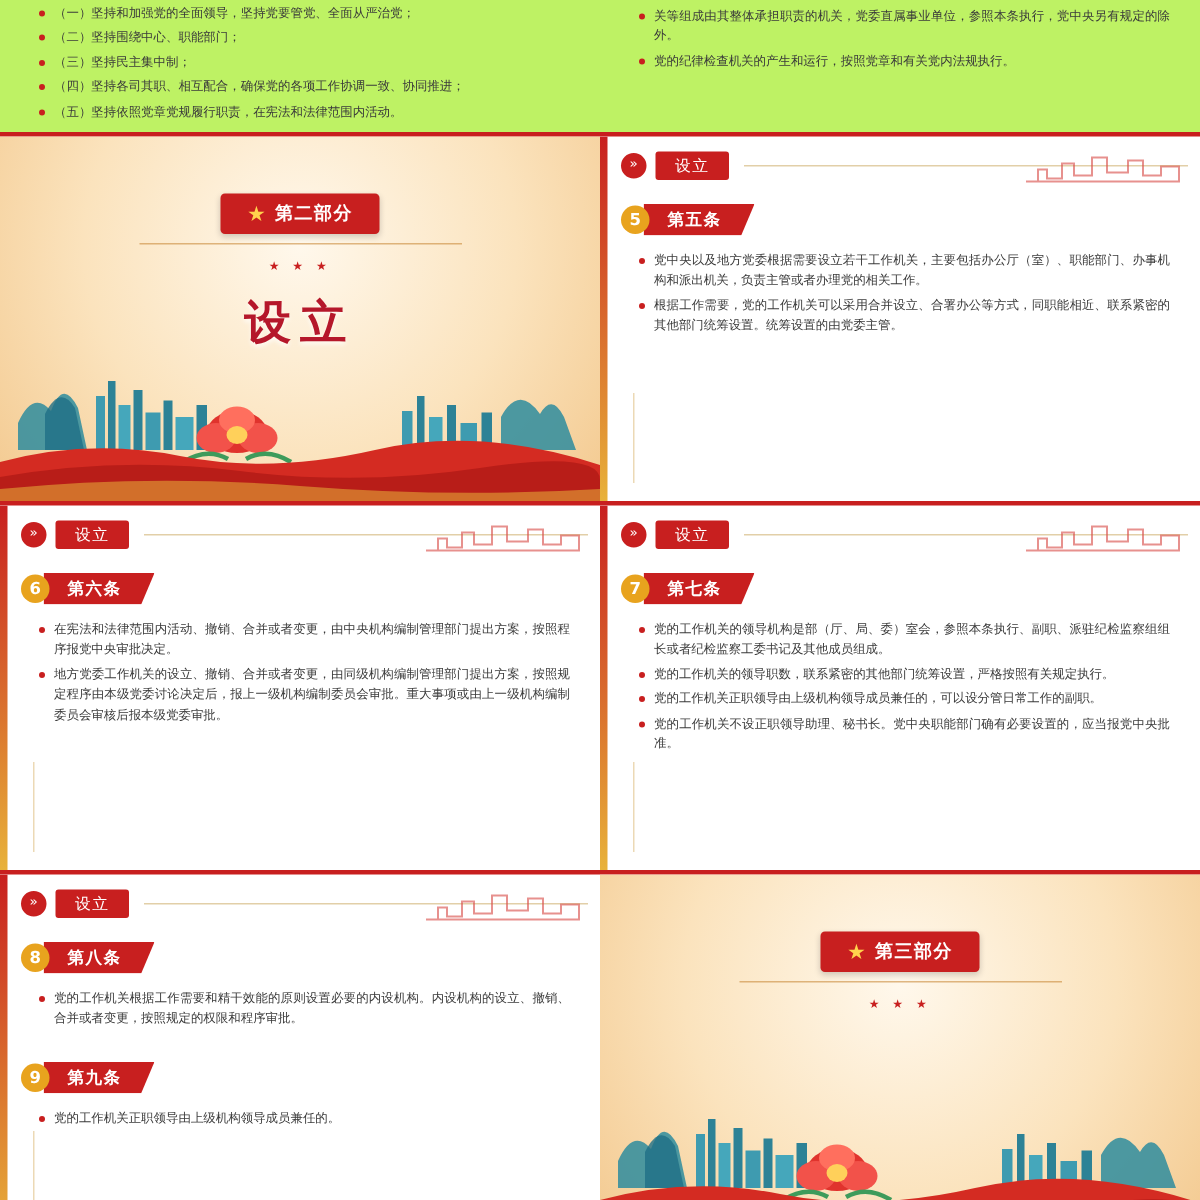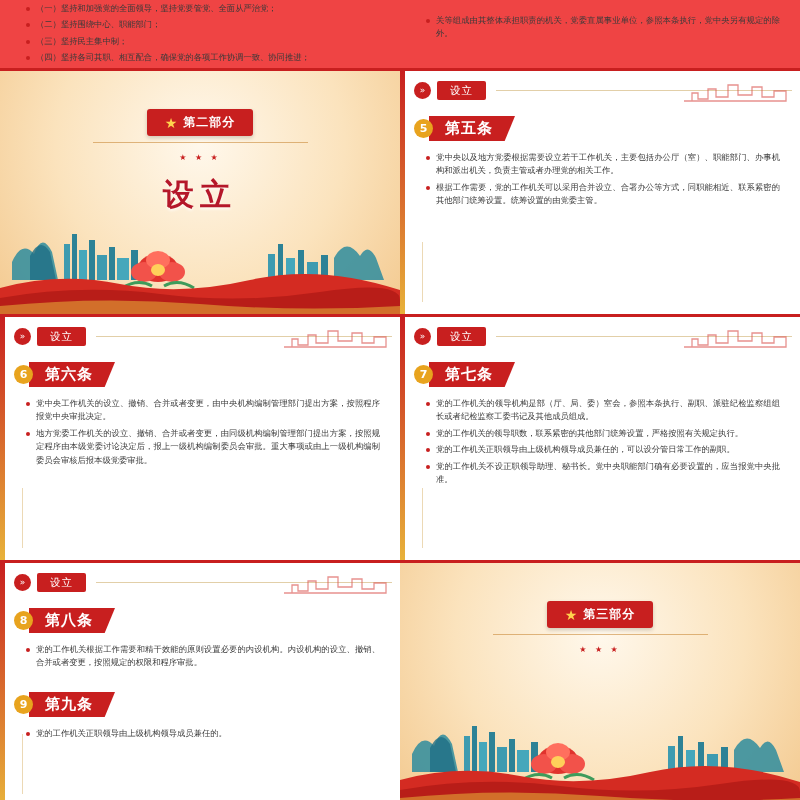--- a/index.html
+++ b/index.html
@@ -8,59 +8,60 @@
   .slide{position:relative;width:400px;height:246px;overflow:hidden;background:#fff;box-sizing:border-box;border-top:3px solid #c81f1f;}
   
   .hdr{display:flex;align-items:center;gap:6px;padding:10px 0 0 14px;}
   .hdr-chev{width:17px;height:17px;border-radius:50%;background:#c81f1f;color:#fff;font-size:9px;line-height:17px;text-align:center;}
   .hdr-pill{background:#c81f1f;color:#fff;font-size:10.5px;padding:2.5px 13px;border-radius:2px;letter-spacing:1px;}
   .hdr-line{flex:1;height:1px;background:#e2cfa8;margin:0 8px 0 4px;}
   .greatwall{position:absolute;right:8px;top:6px;width:110px;height:26px;opacity:.85;}
   .artbar{position:absolute;left:0;top:0;width:5px;height:100%;background:linear-gradient(#c81f1f,#e8b23a);}
   .sec{margin:16px 0 0 14px;display:flex;align-items:center;}
   .sec-num{width:19px;height:19px;border-radius:50%;background:#e8a31e;color:#fff;font-size:11px;line-height:19px;text-align:center;font-weight:bold;z-index:2;}
-  .sec-title{position:relative;margin-left:-4px;background:#c81f1f;color:#fff;font-size:15px;font-weight:bold;padding:3px 22px 3px 16px;clip-path:polygon(0 0,100% 0,88% 100%,0 100%);letter-spacing:1px;}
+  .sec-title{position:relative;margin-left:-4px;background:#c81f1f;color:#fff;font-size:11px;font-weight:bold;padding:3px 22px 3px 16px;clip-path:polygon(0 0,100% 0,88% 100%,0 100%);letter-spacing:1px;}
   .bullets{margin:10px 20px 0 26px;padding:0;list-style:none;}
   .bullets li{position:relative;font-size:8.3px;line-height:1.62;color:#3a3a3a;padding-left:10px;margin-bottom:3px;text-align:justify;}
   .bullets li:before{content:"";position:absolute;left:0;top:5px;width:4px;height:4px;border-radius:50%;background:#c81f1f;}
   .vrule{position:absolute;left:22px;bottom:12px;width:1px;height:60px;background:#ecd9b5;}
   
   .divider{background:linear-gradient(160deg,#fdf3e2 0%,#fbe6c8 45%,#f6d3a5 100%);}
   .divider .sky{position:absolute;inset:0;background:radial-gradient(circle at 50% 30%,#fff8ec 0%,#fbe3bd 55%,#f3c98f 100%);}
   .dv-center{position:absolute;left:0;right:0;top:38px;text-align:center;z-index:5;}
   .dv-badge{display:inline-flex;align-items:center;gap:5px;background:#c81f1f;color:#fff;font-size:12px;font-weight:bold;padding:5px 18px;border-radius:3px;box-shadow:0 2px 4px rgba(0,0,0,.18);letter-spacing:1px;}
   .star{color:#ffd34d;font-size:14px;}
   .dv-stars{margin-top:10px;color:#c81f1f;font-size:8px;letter-spacing:3px;}
   .dv-rule{width:215px;height:1px;background:#c98b3a;margin:6px auto 0;opacity:.6;}
   .dv-title{margin-top:12px;font-size:31px;font-weight:bold;color:#b5172a;letter-spacing:6px;text-shadow:0 2px 3px rgba(255,255,255,.7);}
   .city{position:absolute;bottom:34px;left:12px;width:130px;height:58px;}
   .city2{position:absolute;bottom:34px;right:16px;width:120px;height:52px;}
   .flower{position:absolute;bottom:18px;left:112px;width:92px;height:58px;}
   .redwave{position:absolute;left:0;right:0;bottom:0;height:46px;}
   
   .toprow{display:grid;grid-template-columns:400px 400px;}
-  .topslide{height:68px;position:relative;overflow:hidden;background:#ef4444;}
+  .topslide{height:88px;position:relative;overflow:hidden;background:#bef264;}
   .topslide .bullets{margin-top:0;}
 </style>
 </head>
 <body>
 
 <div class="toprow">
   <div class="topslide">
     <ul class="bullets" style="margin-top:2px;">
       <li>（一）坚持和加强党的全面领导，坚持党要管党、全面从严治党；</li>
       <li>（二）坚持围绕中心、职能部门；</li>
       <li>（三）坚持民主集中制；</li>
       <li>（四）坚持各司其职、相互配合，确保党的各项工作协调一致、协同推进；</li>
       <li>（五）坚持依照党章党规履行职责，在宪法和法律范围内活动。</li>
     </ul>
   </div>
   <div class="topslide">
-    <ul class="bullets" style="margin-top:14px;">
+    <ul class="bullets" style="margin-top:4px;">
       <li>关等组成由其整体承担职责的机关，党委直属事业单位，参照本条执行，党中央另有规定的除外。</li>
+      <li>党的纪律检查机关的产生和运行，按照党章和有关党内法规执行。</li>
     </ul>
   </div>
 </div>
 
 <div class="grid">
 
   <div class="slide divider">
     <div class="sky"></div>
     <div class="dv-center">
       <div class="dv-badge">
@@ -137,21 +138,21 @@
       <span class="hdr-line"></span>
     </div>
     <svg class="greatwall" viewBox="0 0 110 26">
       <path d="M2 24 L10 24 L10 16 L16 16 L16 22 L26 22 L26 12 L34 12 L34 20 L46 20 L46 8 L56 8 L56 18 L70 18 L70 10 L80 10 L80 20 L92 20 L92 14 L104 14 L104 24Z" fill="none" stroke="#d9534f" stroke-width="1.3" opacity=".75"></path>
     </svg>
     <div class="sec">
       <span class="sec-num">6</span>
       <span class="sec-title">第六条</span>
     </div>
     <ul class="bullets">
-      <li>党中央工作机关的设立、撤销、合并或者变更，由中央机构编制管理部门提出方案，按照程序报党中央审批决定。</li>
+      <li>在宪法和法律范围内活动、撤销、合并或者变更，由中央机构编制管理部门提出方案，按照程序报党中央审批决定。</li>
       <li>地方党委工作机关的设立、撤销、合并或者变更，由同级机构编制管理部门提出方案，按照规定程序由本级党委讨论决定后，报上一级机构编制委员会审批。重大事项或由上一级机构编制委员会审核后报本级党委审批。</li>
     </ul>
     <div class="vrule"></div>
   </div>
 
   <div class="slide">
     <div class="artbar"></div>
     <div class="hdr">
       <span class="hdr-chev">»</span>
       <span class="hdr-pill">设立</span>

